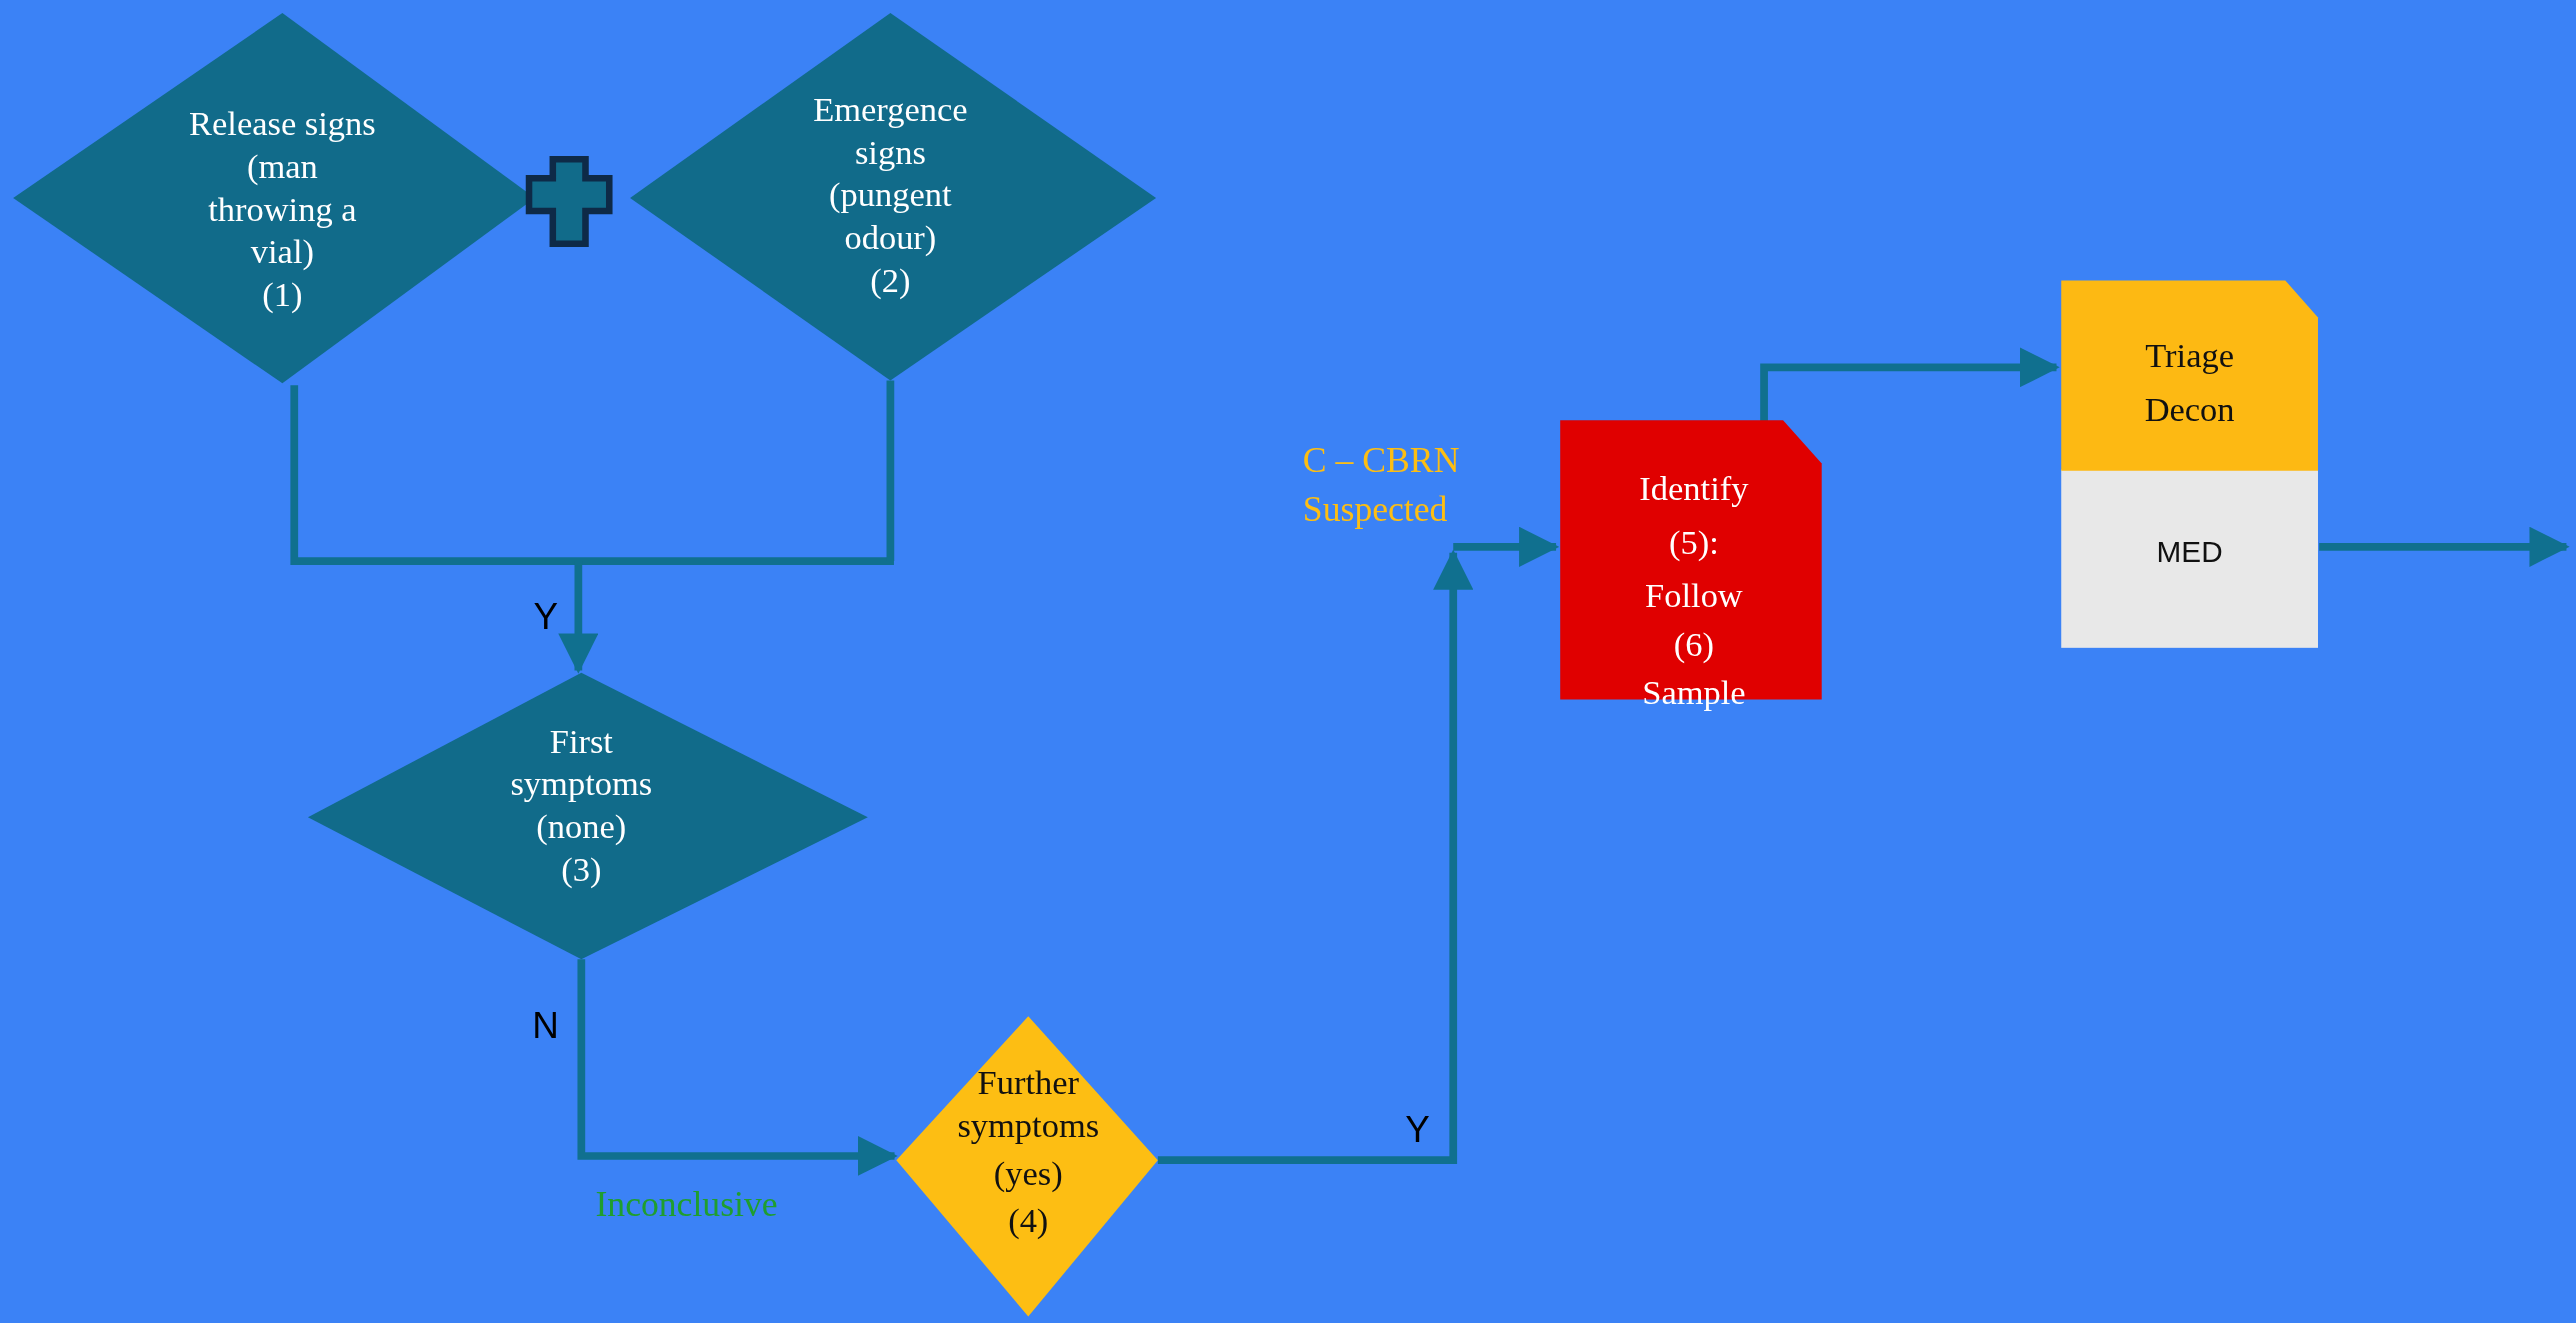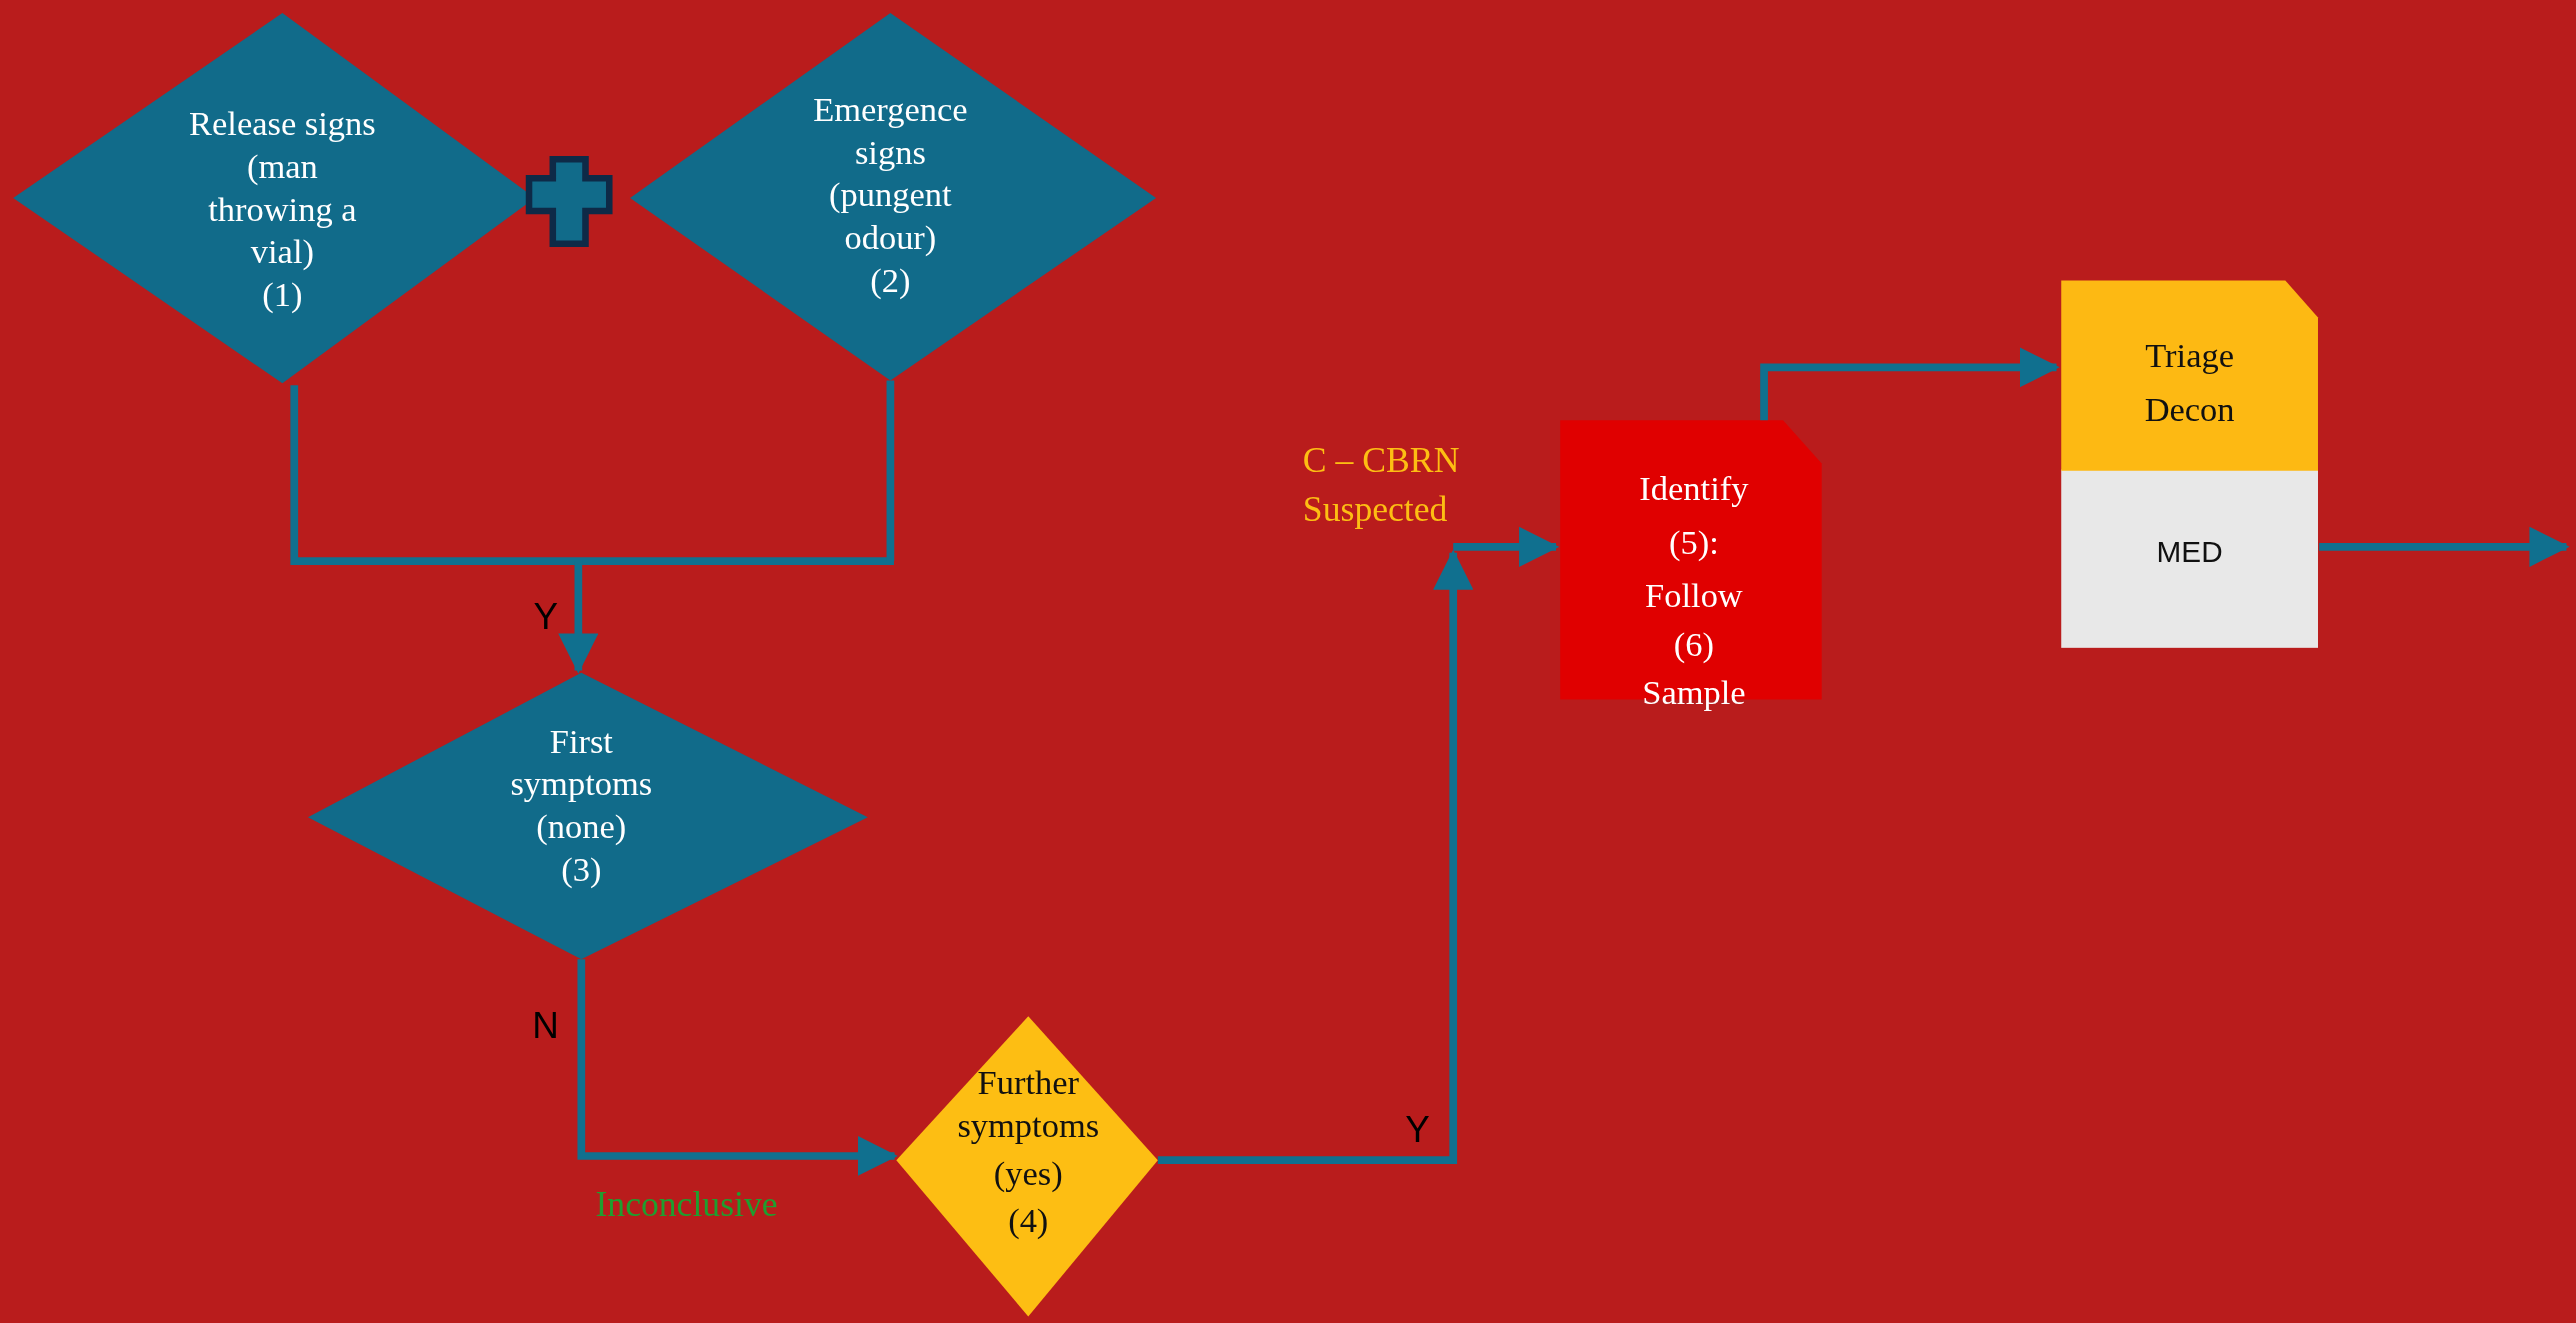--- a/index.html
+++ b/index.html
@@ -10,21 +10,21 @@
   body {
     width: 2576px;
     height: 1323px;
     overflow: hidden;
     font-family: "Liberation Serif", serif;
   }
   #flow-root {
     position: relative;
     width: 2576px;
     height: 1323px;
-    background: #b91c1c;
+    background: #3b82f6;
   }
   svg.canvas {
     position: absolute;
     top: 0;
     left: 0;
     width: 2576px;
     height: 1323px;
     display: block;
   }
   .node-text {

